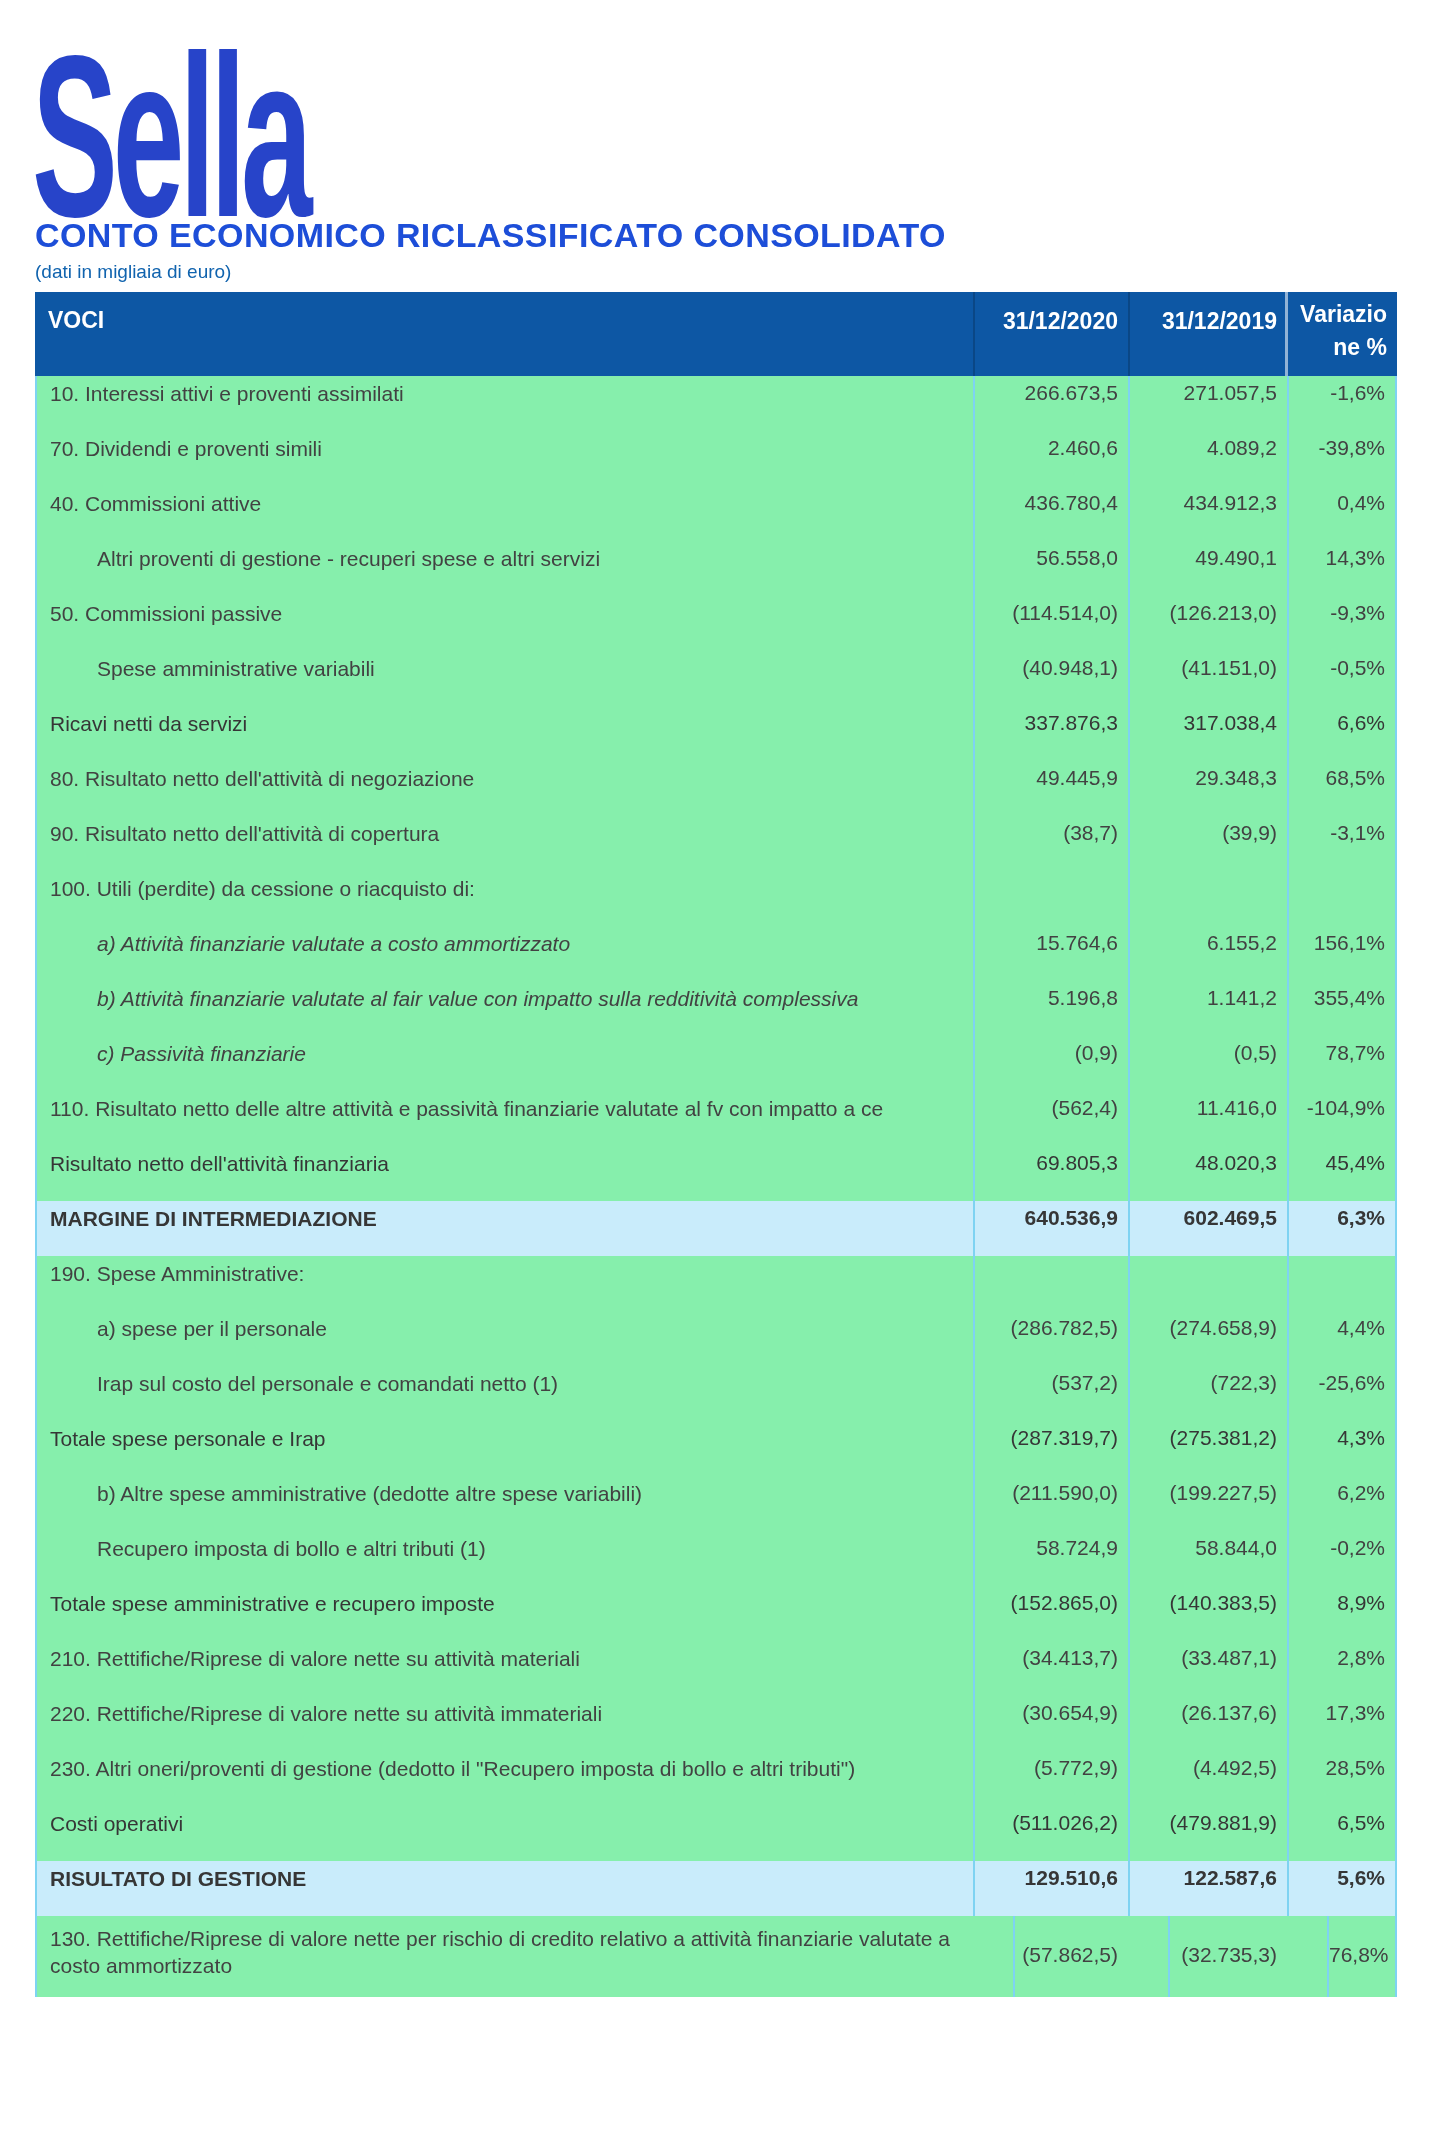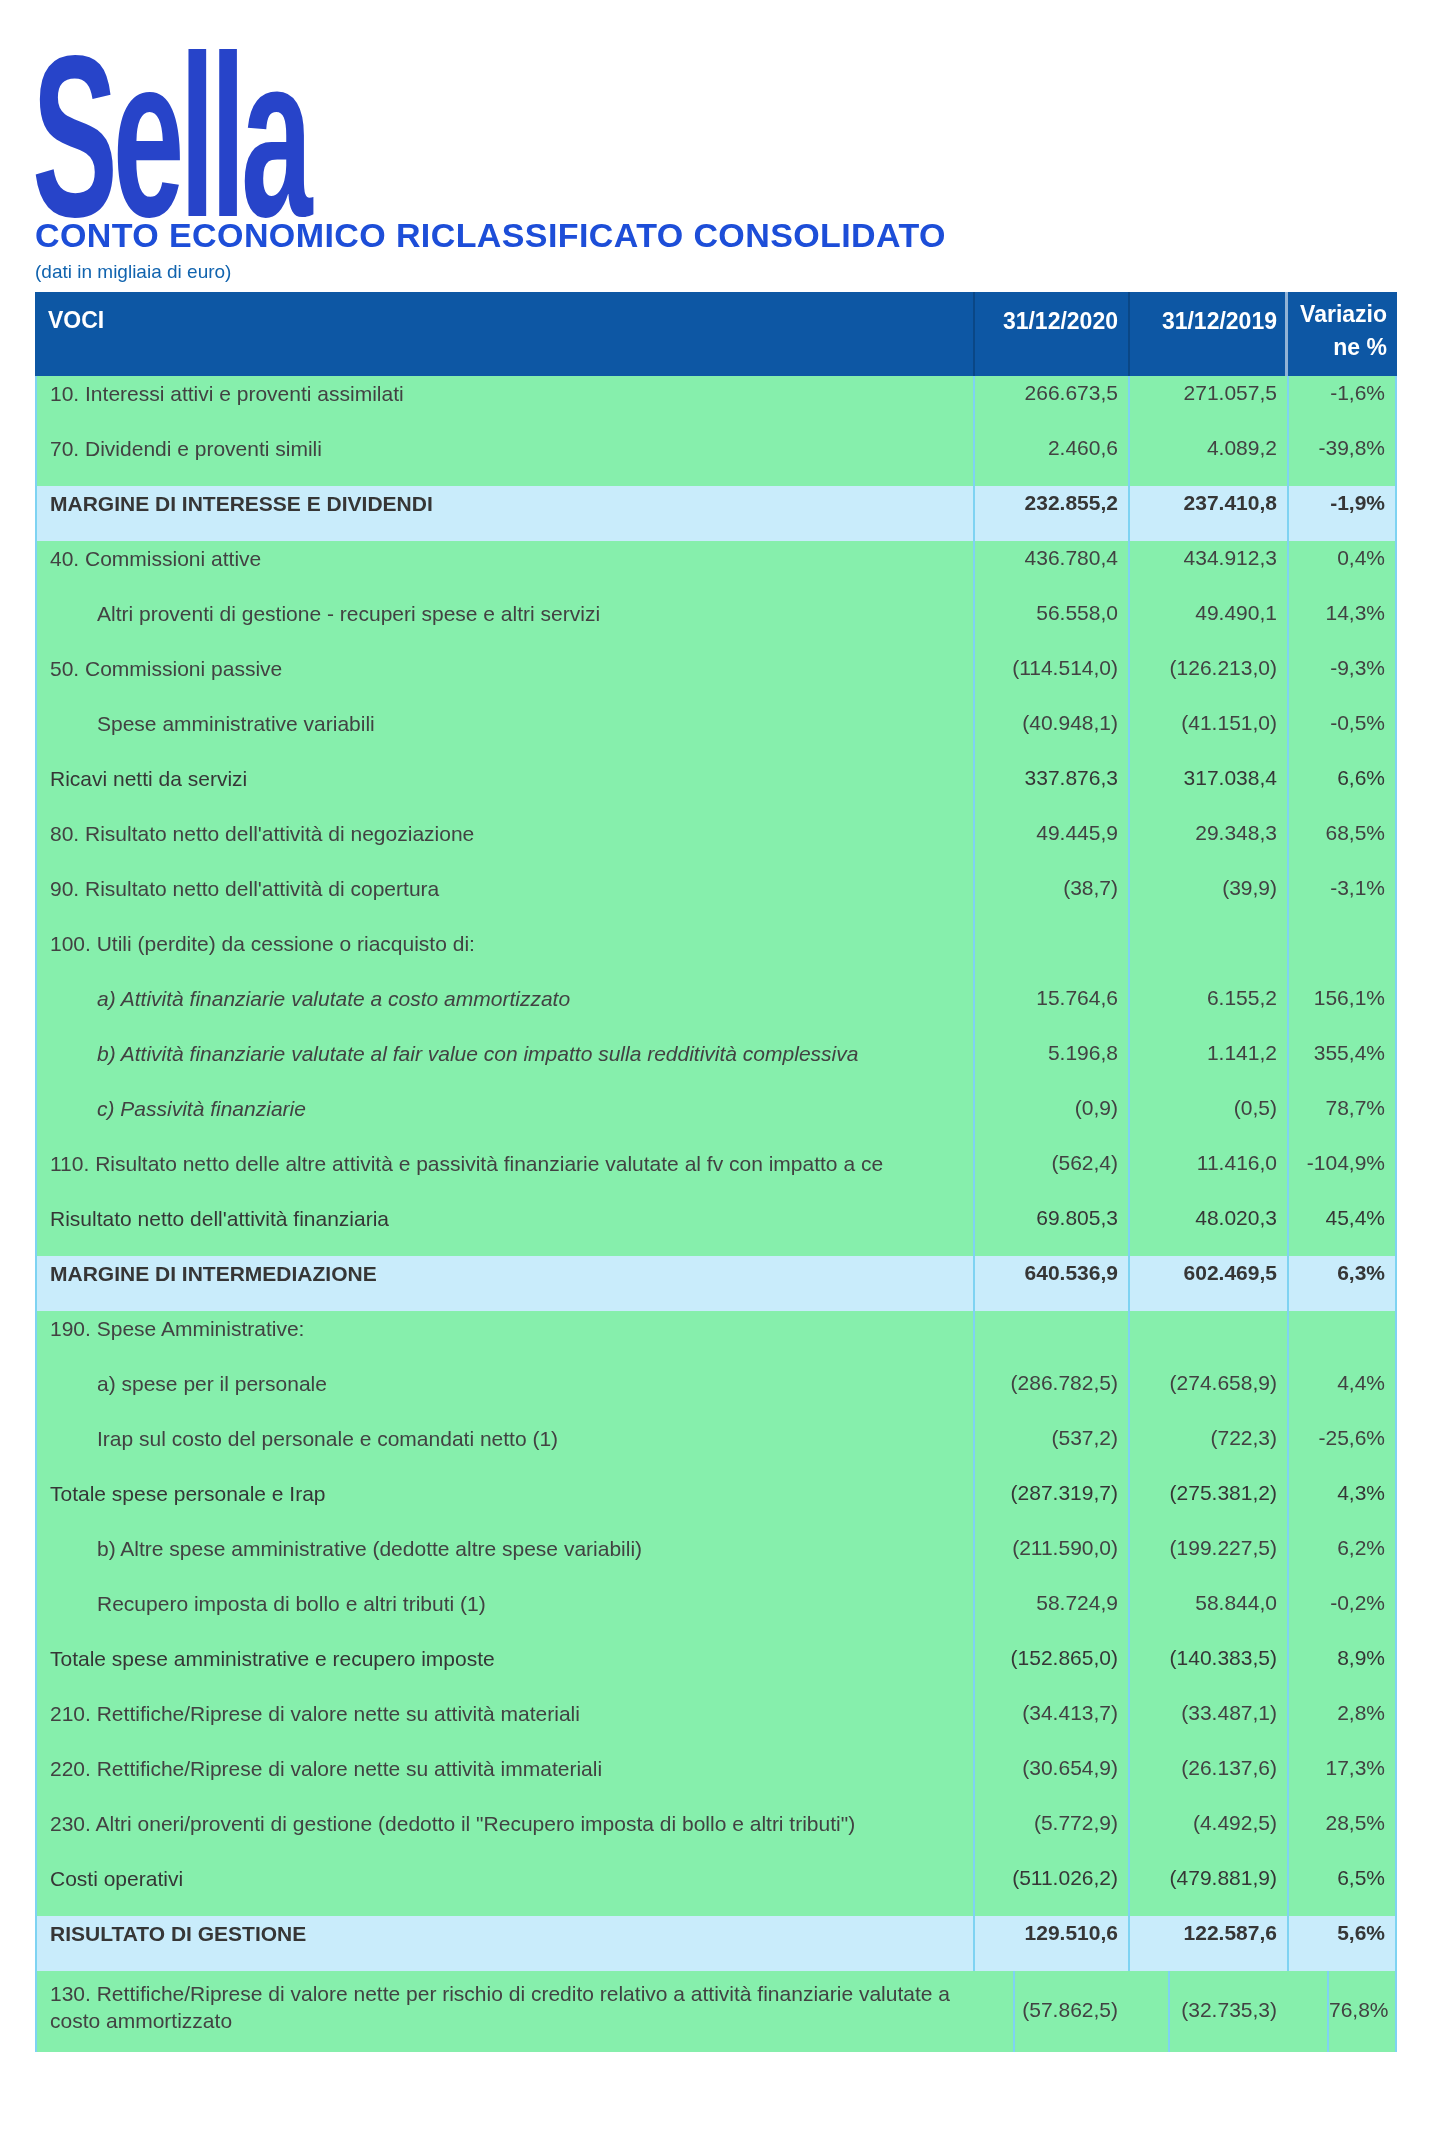--- a/index.html
+++ b/index.html
@@ -105,26 +105,20 @@
         <div class="cell num">266.673,5</div>
         <div class="cell num">271.057,5</div>
         <div class="cell num">-1,6%</div>
       </div>
       <div class="trow s-normal">
         <div class="cell label">70. Dividendi e proventi simili</div>
         <div class="cell num">2.460,6</div>
         <div class="cell num">4.089,2</div>
         <div class="cell num">-39,8%</div>
       </div>
-      <div class="trow s-highlight">
-        <div class="cell label">MARGINE DI INTERESSE E DIVIDENDI</div>
-        <div class="cell num">232.855,2</div>
-        <div class="cell num">237.410,8</div>
-        <div class="cell num">-1,9%</div>
-      </div>
       <div class="trow s-normal">
         <div class="cell label">40. Commissioni attive</div>
         <div class="cell num">436.780,4</div>
         <div class="cell num">434.912,3</div>
         <div class="cell num">0,4%</div>
       </div>
       <div class="trow s-indent">
         <div class="cell label">Altri proventi di gestione - recuperi spese e altri servizi</div>
         <div class="cell num">56.558,0</div>
         <div class="cell num">49.490,1</div>

